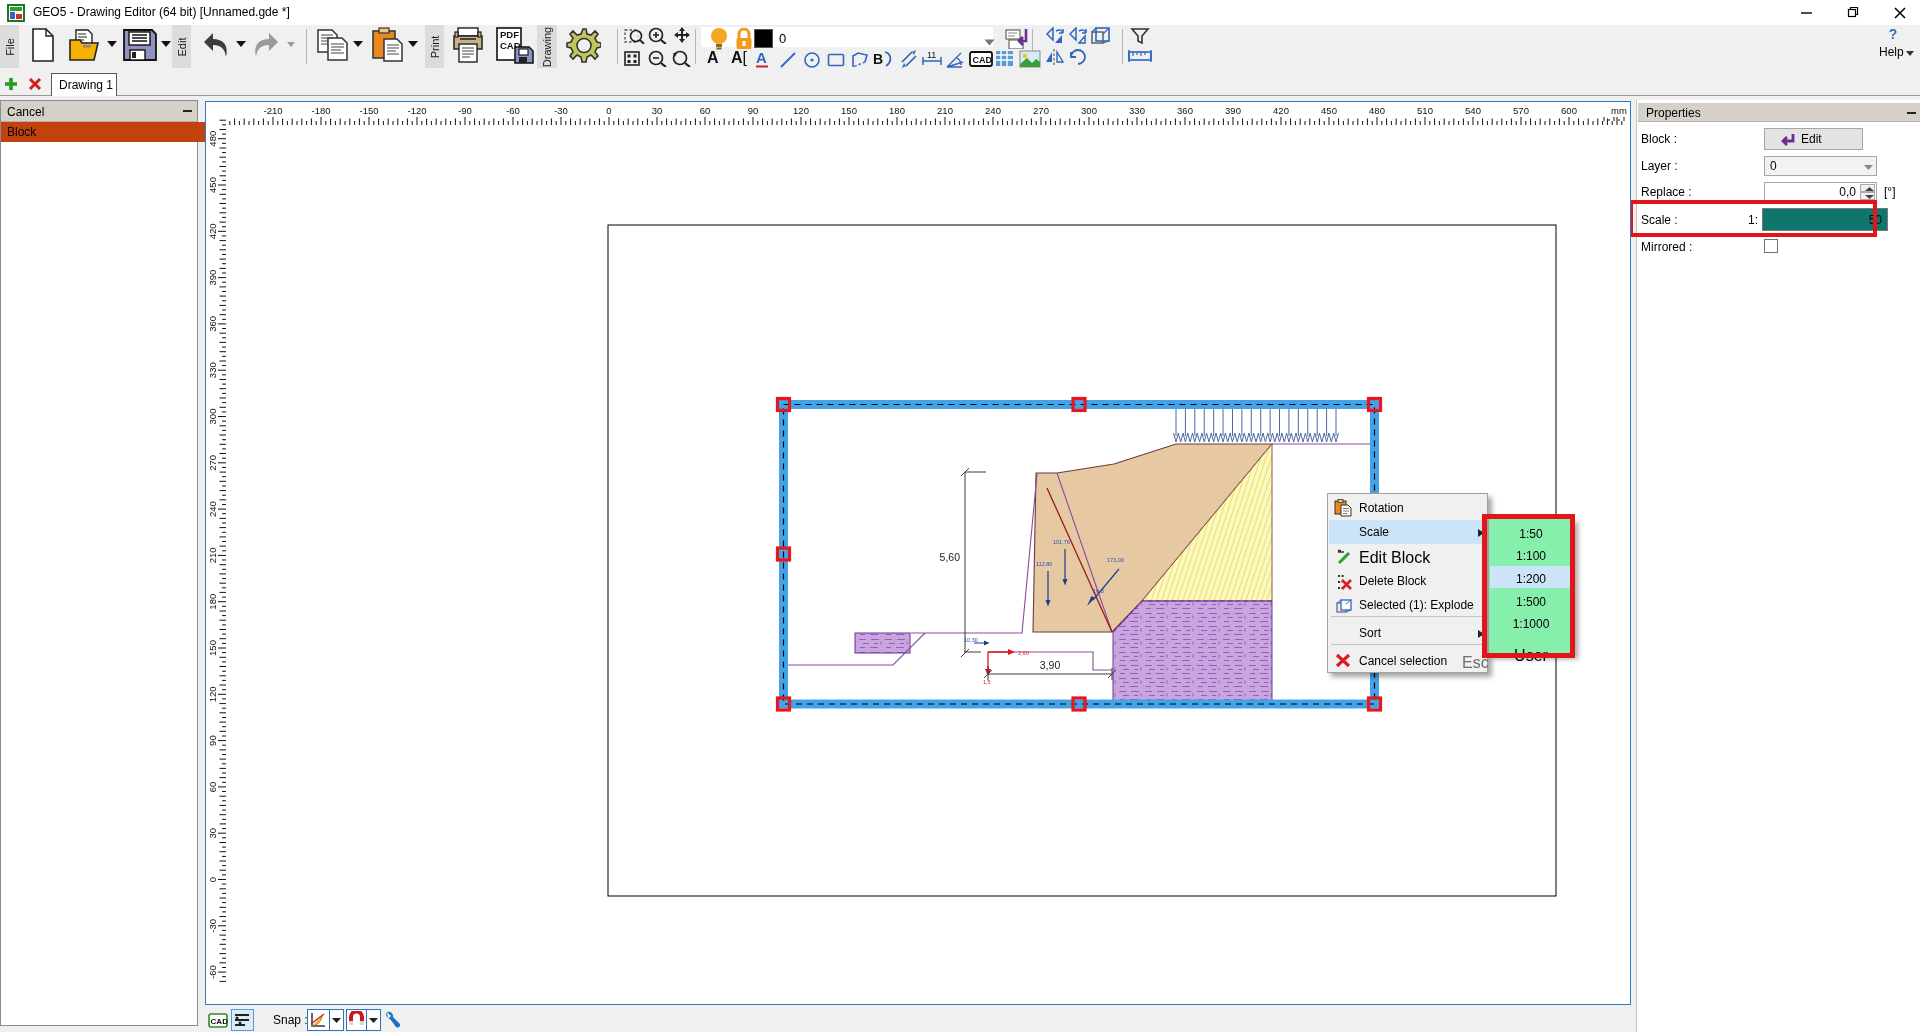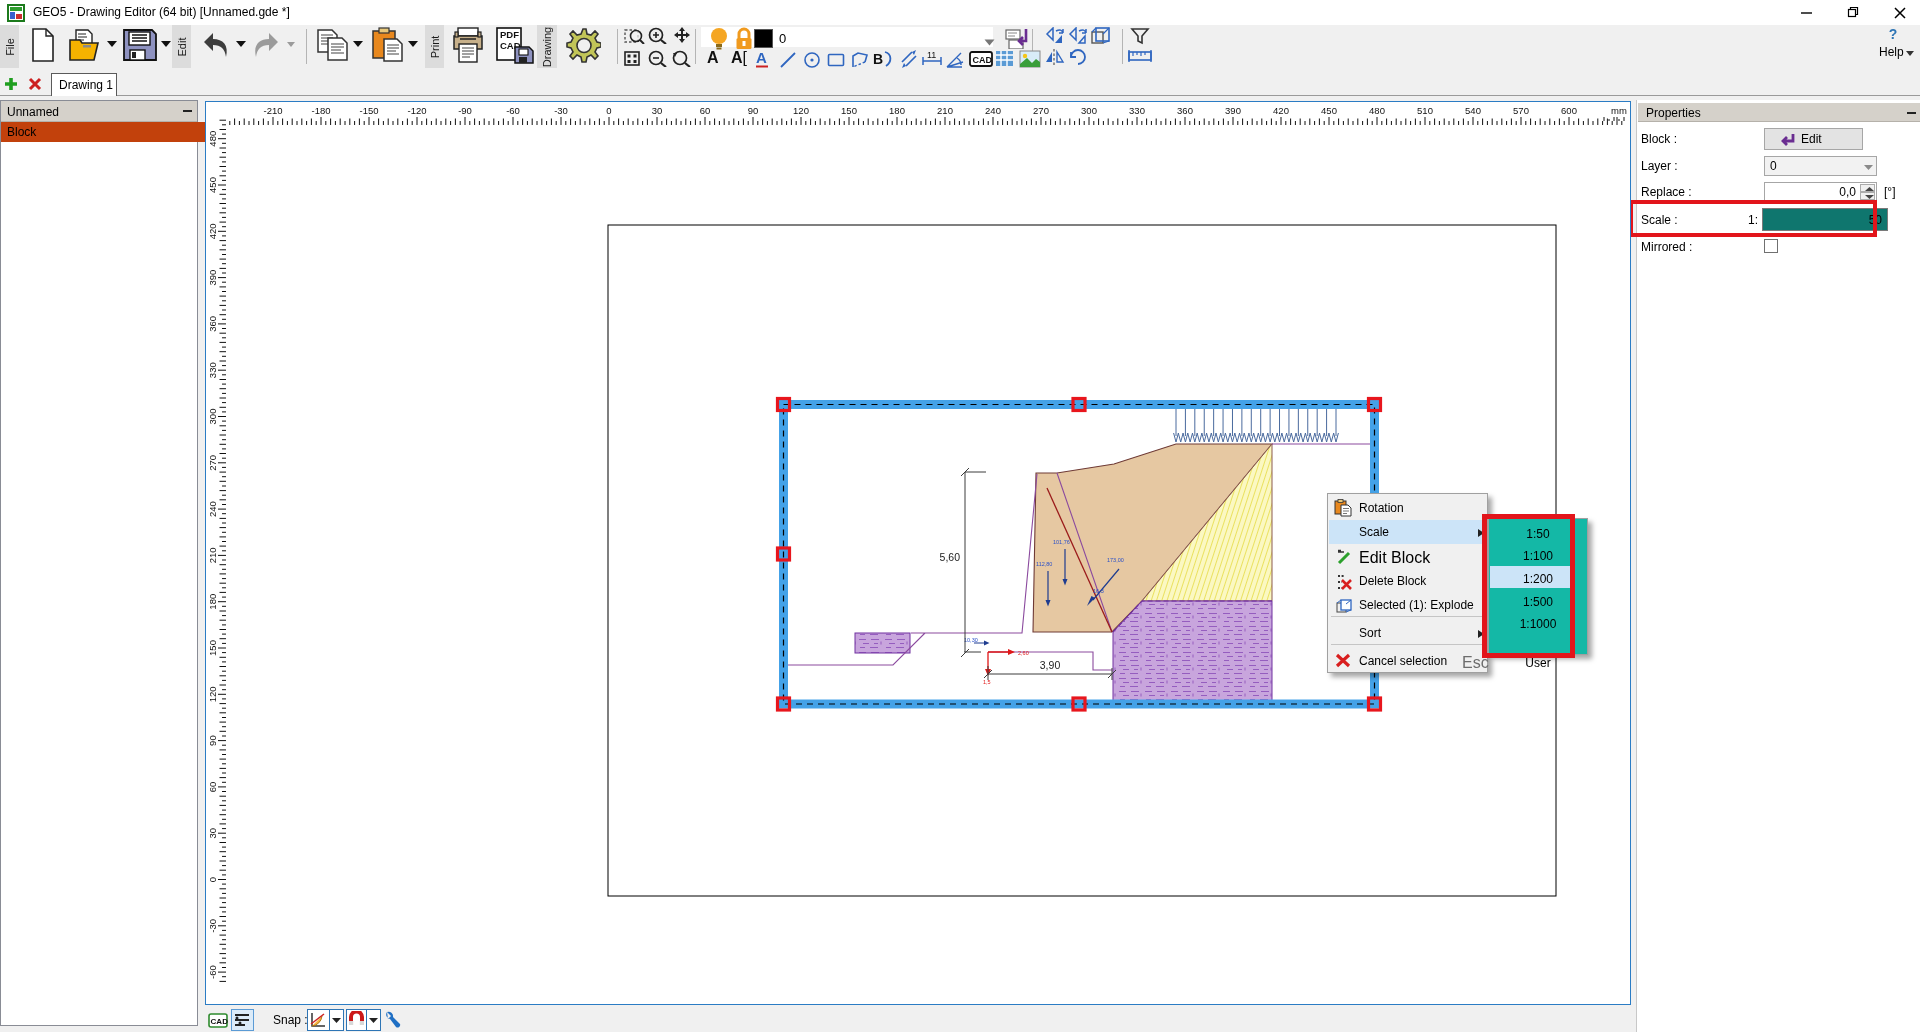--- a/index.html
+++ b/index.html
@@ -255,21 +255,21 @@
       <path d="M7 1 V13 M1 7 H13" stroke="#1f9e1f" stroke-width="3.6"></path>
     </svg>
 <svg class="abs" style="left:28px;top:9px" width="14" height="14" viewBox="0 0 14 14">
       <path d="M2 2 L12 12 M12 2 L2 12" stroke="#cc2020" stroke-width="3"></path>
     </svg>
 <div class="abs" style="left:51px;top:5px;width:66px;height:23px;background:#fff;border:1px solid #5a5a5a;border-bottom:none"></div>
 <div class="lbl" style="left:59px;top:10px">Drawing 1</div>
 </div>
 <div class="abs" style="left:0;top:100px;width:198px;height:926px;background:#fff;border:1px solid #898c95">
 <div class="abs" style="left:0;top:0;width:196px;height:21px;background:#d5d1ca;border-bottom:1px solid #b5b1aa">
-      <div class="lbl" style="left:6px;top:3.5px">Unnamed</div>
+      <div class="lbl" style="left:6px;top:3.5px">Cancel</div>
       <div class="abs" style="left:182px;top:9px;width:9px;height:2.4px;background:#222"></div>
     </div>
 <div class="abs" style="left:0;top:21px;width:229px;height:20px;background:#c2410c">
       <div class="lbl" style="left:6px;top:2.5px">Block</div>
     </div>
 </div>
 <div class="abs" style="left:205px;top:1006px;width:1425px;height:26px;background:#f0f0f0"></div>
 <svg class="abs" style="left:208px;top:1012px" width="20" height="17" viewBox="0 0 20 17">
     <rect x="1" y="2" width="18" height="13" rx="2" fill="#fff" stroke="#2e8b2e" stroke-width="1.6"></rect>
     <text x="2.6" y="11.5" font-size="8" font-weight="bold" fill="#111" font-family="Liberation Sans">CAD</text>
@@ -479,26 +479,26 @@
     </svg>
 <svg class="abs" style="left:8px;top:104px" width="18" height="17" viewBox="0 0 18 17">
       <rect x="1" y="5" width="9" height="9" fill="none" stroke="#555" stroke-width="1.1"></rect>
       <rect x="5" y="2" width="10" height="10" fill="#fff" stroke="#2f66c0" stroke-width="1.3"></rect>
       <path d="M5 2 L1 5 M15 2 L10 6 M15 12 L10 14" stroke="#2f66c0" stroke-width="1"></path>
     </svg>
 <svg class="abs" style="left:7px;top:159px" width="16" height="15" viewBox="0 0 16 15">
       <path d="M2 2 L14 13 M14 2 L2 13" stroke="#d81e1e" stroke-width="3.2"></path>
     </svg>
 </div>
-<div class="abs" style="left:1488px;top:518px;width:100px;height:137px;background:#14b8a6;border:1px solid #a0a0a0;box-shadow:4px 4px 5px rgba(0,0,0,0.35)">
+<div class="abs" style="left:1488px;top:518px;width:86px;height:137px;background:#86efac;border:1px solid #a0a0a0;box-shadow:4px 4px 5px rgba(0,0,0,0.35)">
 <div class="abs" style="left:1px;top:47px;width:80px;height:22px;background:#cce4f8"></div>
 <div class="lbl" style="left:50%;top:8px;transform:translateX(-50%);font-size:12px">1:50</div>
 <div class="lbl" style="left:50%;top:30px;transform:translateX(-50%);font-size:12px">1:100</div>
 <div class="lbl" style="left:50%;top:53px;transform:translateX(-50%);font-size:12px">1:200</div>
 <div class="lbl" style="left:50%;top:76px;transform:translateX(-50%);font-size:12px">1:500</div>
 <div class="lbl" style="left:50%;top:98px;transform:translateX(-50%);font-size:12px">1:1000</div>
-<div class="lbl" style="left:50%;top:137px;transform:translateX(-50%);font-size:12px">User</div>
+<div class="lbl" style="left:50%;top:128px;transform:translateX(-50%);font-size:16px">User</div>
 </div>
 <div class="abs" style="left:1482px;top:514px;width:93px;height:144px;border:5px solid #e2151b"></div>
 <div class="abs" style="left:1878px;top:26px;width:30px;height:17px;font-size:14px;font-weight:bold;color:#2e75b5;text-align:center">?</div>
 <div class="lbl" style="left:1879px;top:45px">Help</div>
 <svg class="abs" style="left:1905px;top:50px" width="10" height="7" viewBox="0 0 10 7">
     <path d="M1 1 L5 6 L9 1 Z" fill="#333"></path>
   </svg>
 </body></html>

